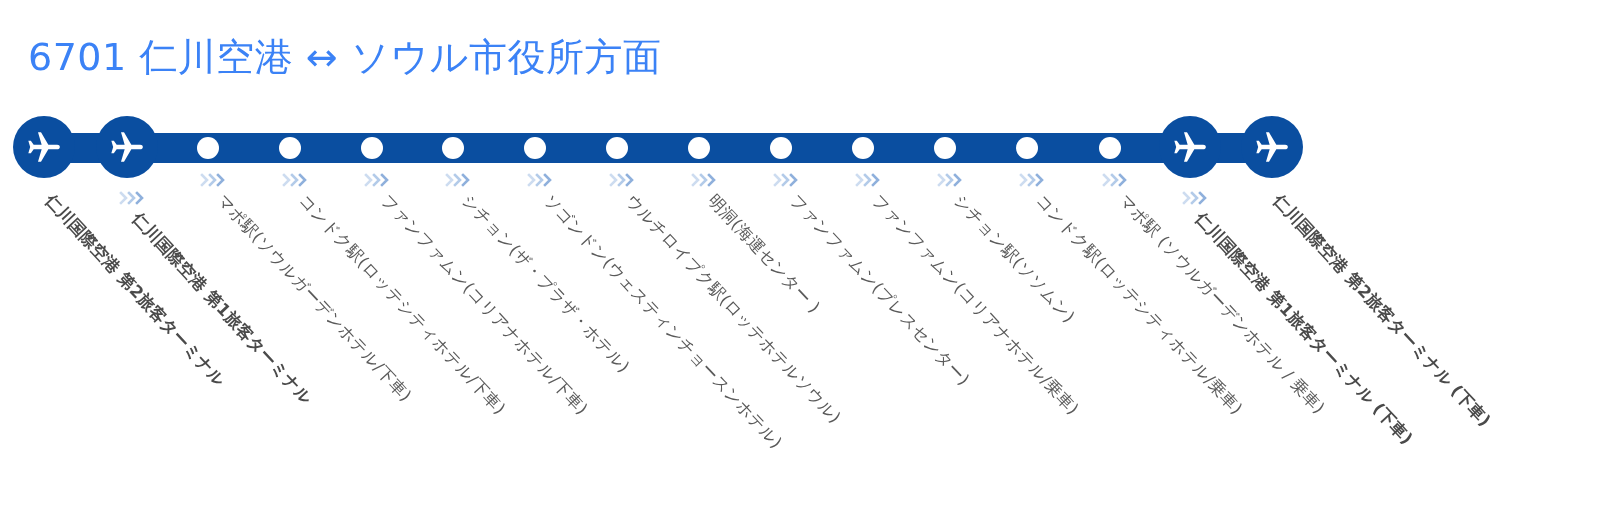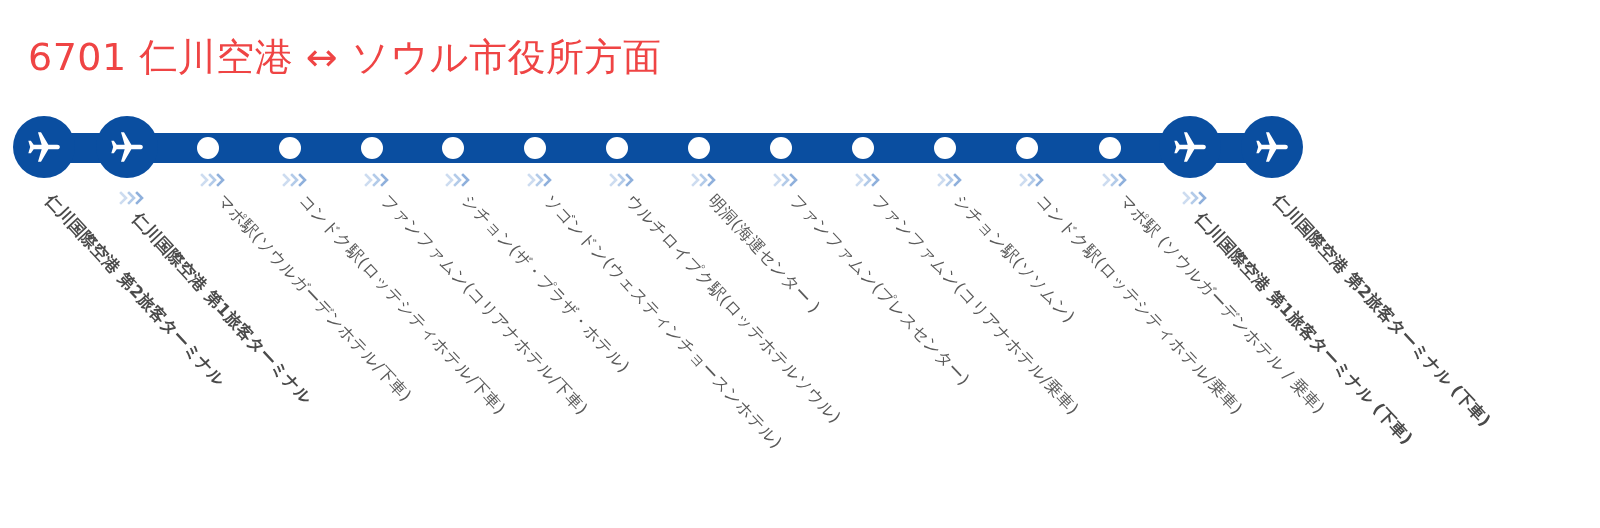--- a/index.html
+++ b/index.html
@@ -1,17 +1,17 @@
 <!DOCTYPE html>
 <html><head>
 <meta charset="utf-8">
 <style>
   html, body { margin: 0; padding: 0; background: #ffffff; }
   body { width: 1600px; height: 528px; position: relative; overflow: hidden; font-family: "DejaVu Sans", "Liberation Sans", sans-serif; }
-  .title { position: absolute; left: 28px; top: 32px; font-size: 38px; color: #ef4444; white-space: nowrap; letter-spacing: 0.5px; line-height: 50px; }
+  .title { position: absolute; left: 28px; top: 32px; font-size: 38px; color: #3b82f6; white-space: nowrap; letter-spacing: 0.5px; line-height: 50px; }
   .route { position: absolute; left: 0; top: 0; width: 1600px; height: 528px; }
   .bar { position: absolute; left: 44px; top: 133px; width: 1228px; height: 30px; background: #0a4ea0; }
   .airport { position: absolute; width: 62px; height: 62px; border-radius: 50%; background: #0a4ea0; top: 116px; display: flex; align-items: center; justify-content: center; }
   .airport svg { width: 40px; height: 40px; }
   .dot { position: absolute; width: 22px; height: 22px; border-radius: 50%; background: #ffffff; top: 137px; }
   .chev { position: absolute; width: 26px; height: 14px; }
   .label { position: absolute; transform-origin: 0 0; transform: rotate(47deg); white-space: nowrap; font-size: 16.5px; color: #5a5a5a; letter-spacing: 0.3px; }
   .label.ap { color: #4a4a4a; font-weight: bold; }
 </style>
 </head>

